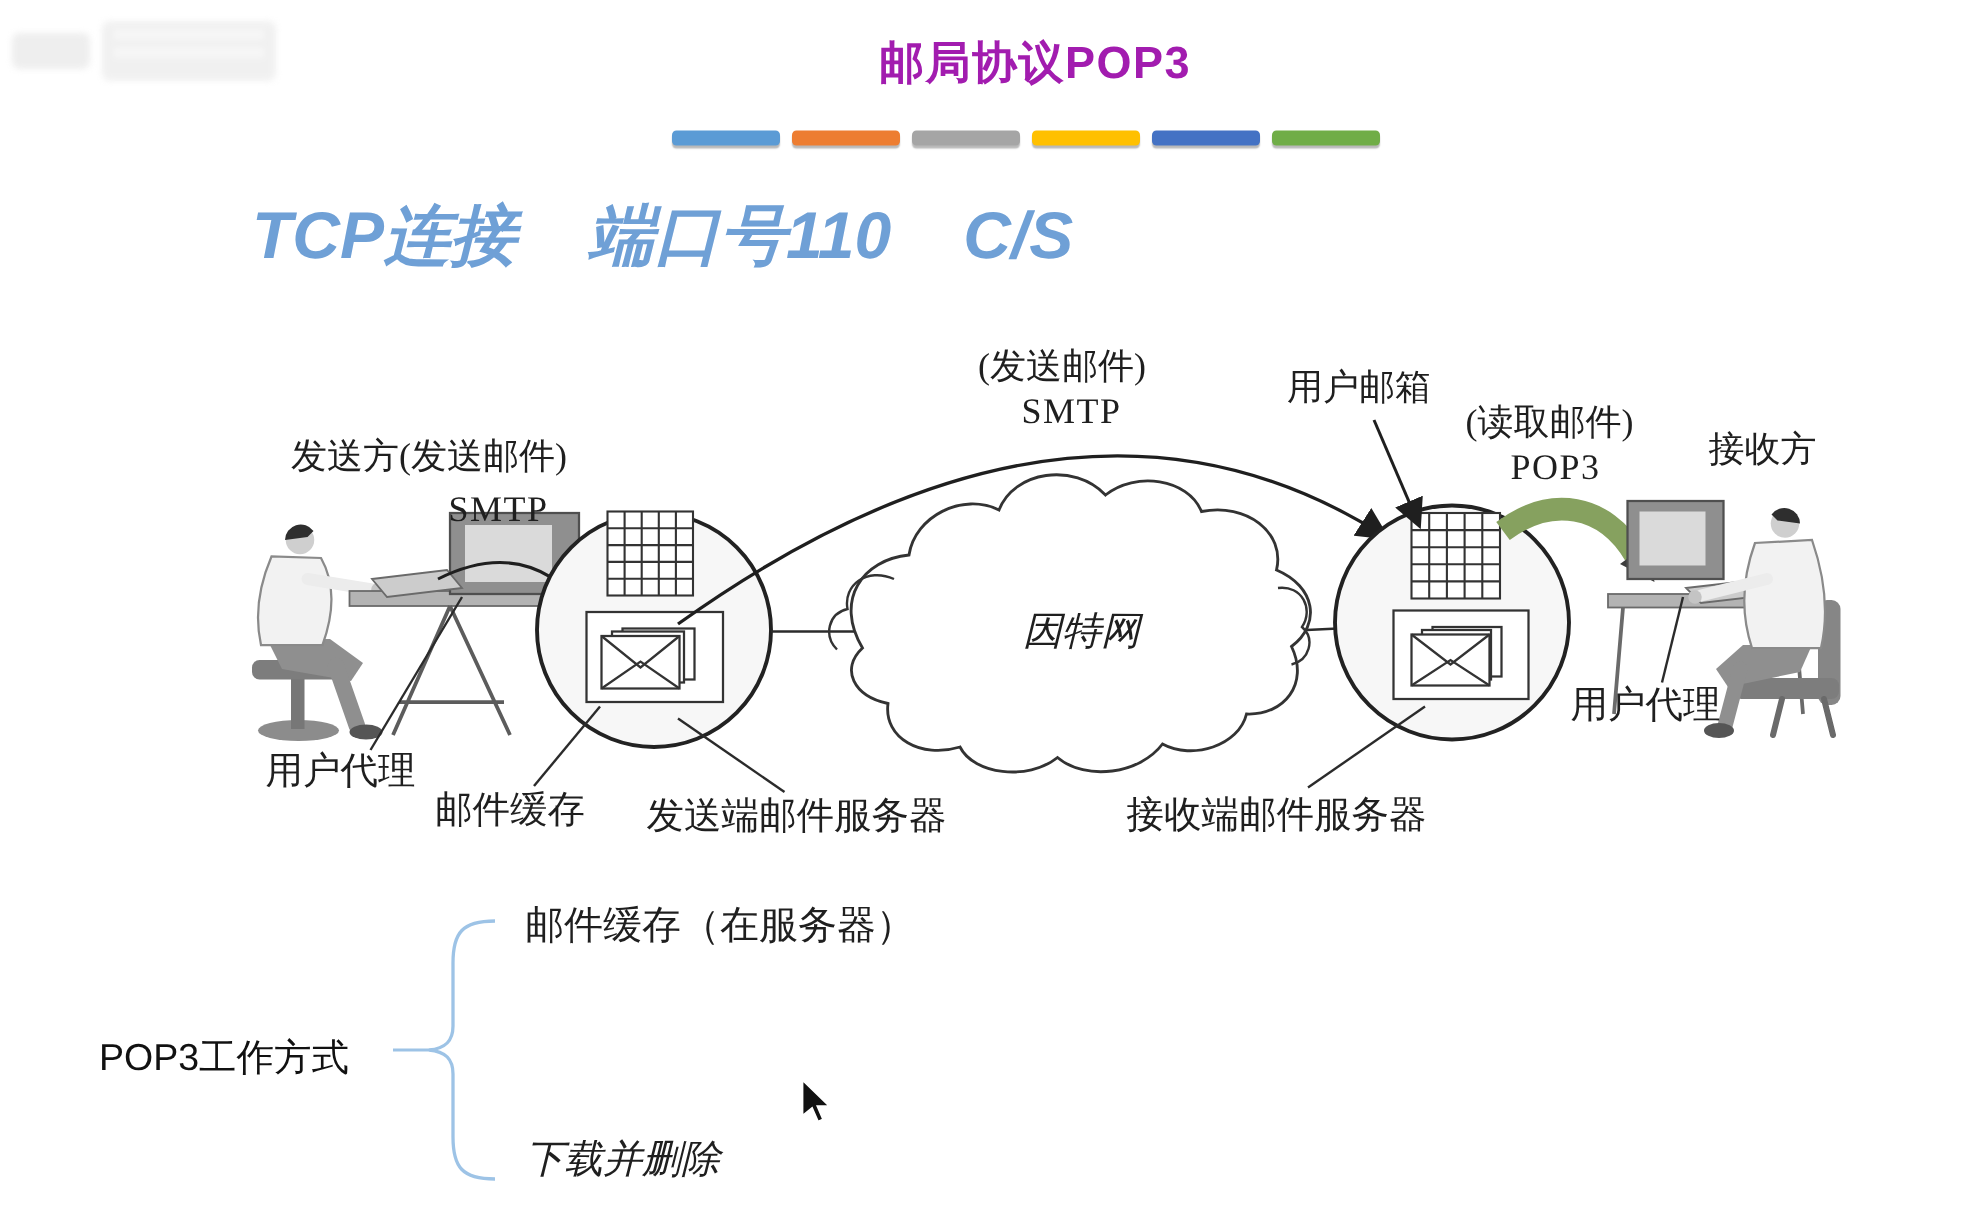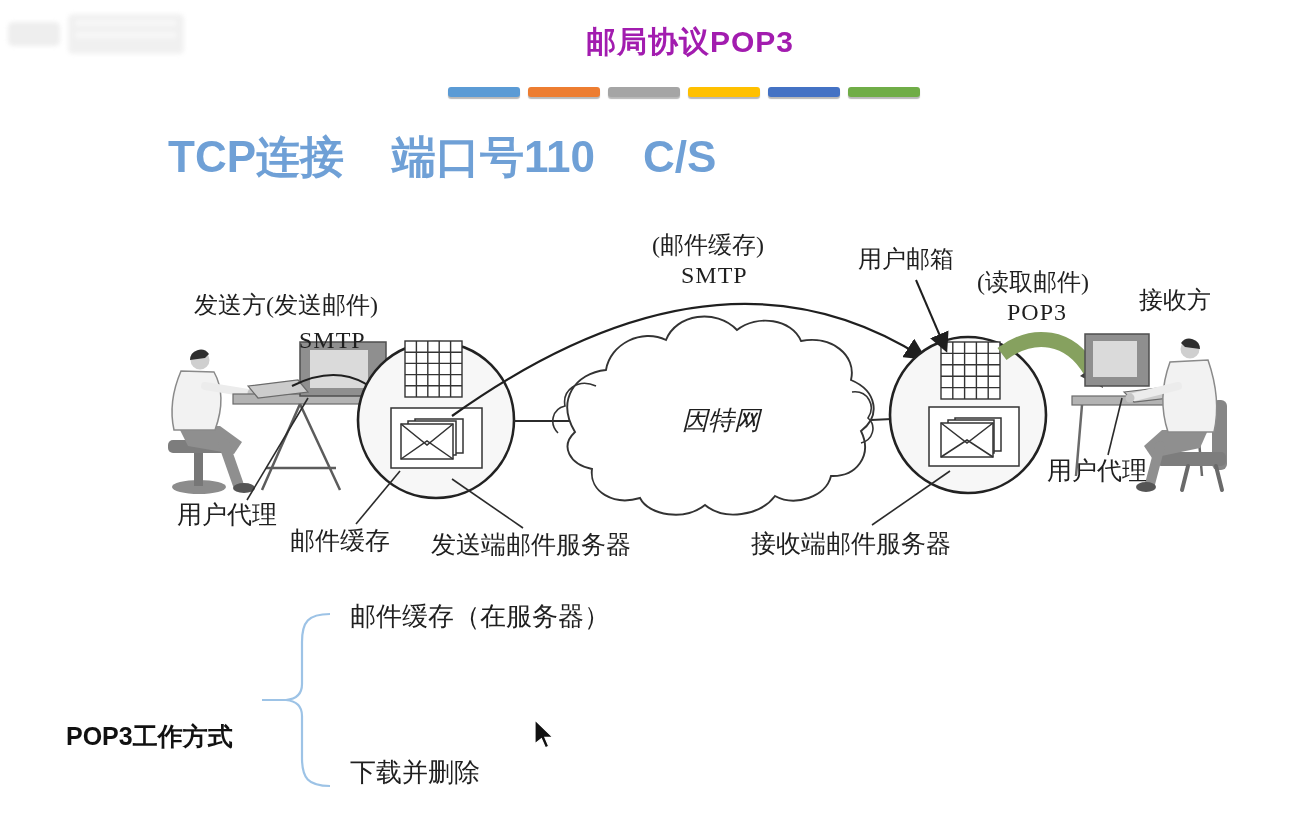--- a/index.html
+++ b/index.html
@@ -20,21 +20,21 @@
   }
   .subtitle span{margin-right:48px;}
   .subtitle span:last-child{margin-right:0;}
   
   .lbl{
     font-family:"Liberation Serif",serif;color:#1f1f1f;font-size:24px;
     white-space:nowrap;line-height:1.15;
   }
   .lbl-25{font-size:25px;}
   .lbl-26{font-size:26px;}
-  .mode-title{font-family:"Liberation Sans",sans-serif;font-weight:bold;font-size:25px;color:#111;margin-top:32px;}
+  .mode-title{font-family:"Liberation Sans",sans-serif;font-weight:normal;font-size:25px;color:#111;}
   .watermark{top:6px;left:4px;filter:blur(2px);opacity:.45;}
   svg{display:block;}
   #lineart{top:0;left:0;}
 </style>
 </head>
 <body>
 
 <div class="abs watermark">
   <svg width="190" height="52">
     <rect x="4" y="16" width="52" height="24" rx="5" fill="#dadada"></rect>
@@ -48,21 +48,21 @@
 
 <div class="abs bar-row">
   <div class="bar" style="background: rgb(91, 155, 213);"></div>
   <div class="bar" style="background: rgb(237, 125, 49);"></div>
   <div class="bar" style="background: rgb(165, 165, 165);"></div>
   <div class="bar" style="background: rgb(255, 192, 0);"></div>
   <div class="bar" style="background: rgb(68, 114, 196);"></div>
   <div class="bar" style="background: rgb(112, 173, 71);"></div>
 </div>
 
-<div class="abs subtitle" style="color: rgb(111, 160, 214);">
+<div class="abs subtitle" style="color: rgb(111, 160, 214); font-style: italic;">
   <span>TCP连接</span><span>端口号110</span><span>C/S</span>
 </div>
 
 <svg id="lineart" class="abs" width="1315" height="816" viewBox="0 0 1315 816">
   <defs>
     <marker id="ah" viewBox="0 0 10 10" refX="8.5" refY="5" markerWidth="10" markerHeight="10" orient="auto-start-reverse">
       <path d="M0,0 L10,5 L0,10 z" fill="#1f1f1f"></path>
     </marker>
   </defs>
 
@@ -194,32 +194,32 @@
     <path d="M330,614 C308,614 302,622 302,642 L302,684 C302,694 297,699 286,700
              C297,701 302,706 302,716 L302,758 C302,778 308,786 330,786" fill="none" stroke="#9DC3E6" stroke-width="2.2"></path>
   </g>
 
   <polygon points="535,720 535,743.8 541.4,738.6 545.4,747.7 548.7,746.2 544.9,737.4 552.9,737.4" fill="#111" stroke="#ffffff" stroke-width="1.2"></polygon>
 </svg>
 
 <div class="abs lbl" style="left:194px;top:292px;">发送方(发送邮件)</div>
 <div class="abs lbl" style="left:299px;top:327px;letter-spacing:1px;">SMTP</div>
 
-<div class="abs lbl" style="left:652px;top:232px;">(邮件缓存)</div>
+<div class="abs lbl" style="left:652px;top:232px;">(发送邮件)</div>
 <div class="abs lbl" style="left:681px;top:262px;letter-spacing:1px;">SMTP</div>
 
 <div class="abs lbl" style="left:858px;top:246px;">用户邮箱</div>
 <div class="abs lbl" style="left:977px;top:269px;">(读取邮件)</div>
 <div class="abs lbl" style="left:1007px;top:299px;letter-spacing:1px;">POP3</div>
 <div class="abs lbl" style="left:1139px;top:287px;">接收方</div>
 
 <div class="abs lbl lbl-25" style="left:177px;top:501px;">用户代理</div>
 <div class="abs lbl lbl-25" style="left:290px;top:527px;">邮件缓存</div>
 <div class="abs lbl lbl-25" style="left:431px;top:531px;">发送端邮件服务器</div>
 
 <div class="abs lbl lbl-26" style="left:660px;top:406px;width:100px;text-align:right;font-style:italic;">因特网</div>
 
 <div class="abs lbl lbl-25" style="left:751px;top:530px;">接收端邮件服务器</div>
 <div class="abs lbl lbl-25" style="left:1047px;top:457px;">用户代理</div>
 
 <div class="abs mode-title" style="left:66px;top:688px;">POP3工作方式</div>
 <div class="abs lbl lbl-26" style="left:350px;top:602px;">邮件缓存（在服务器）</div>
-<div class="abs lbl lbl-26" style="left:350px;top:758px;">下载并删除</div>
+<div class="abs lbl lbl-26" style="left:350px;top:758px;font-style:italic;">下载并删除</div>
 
 </body></html>

